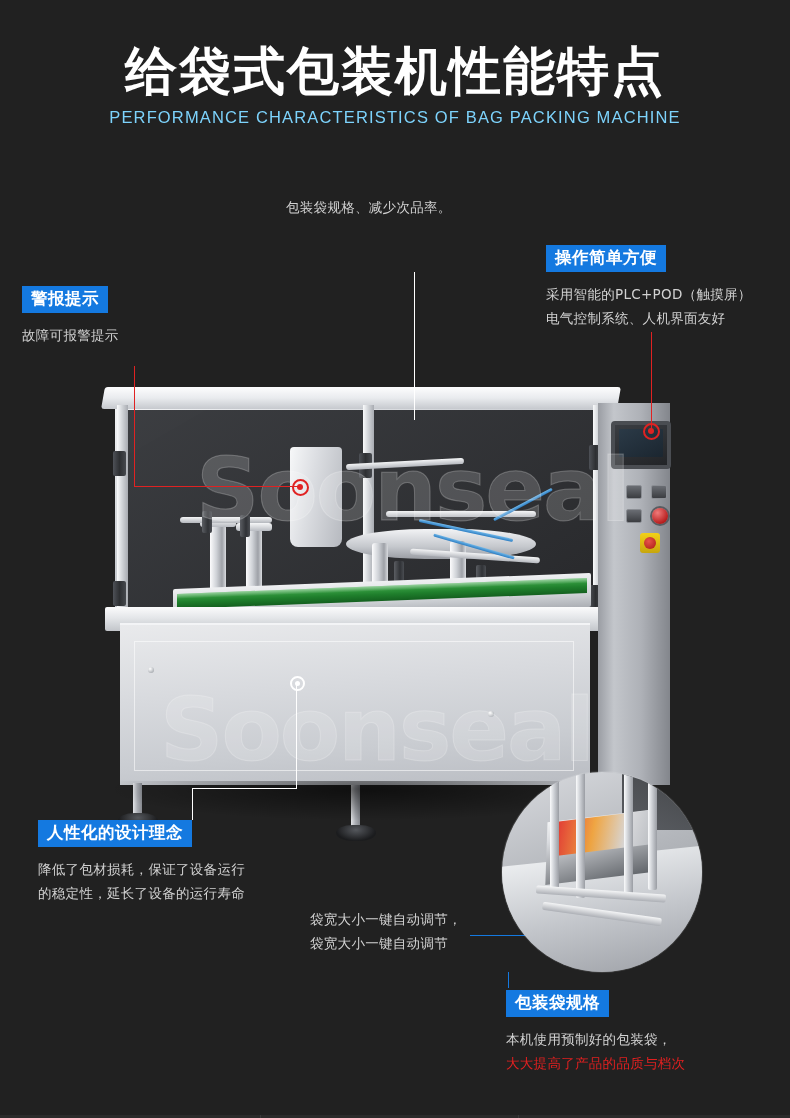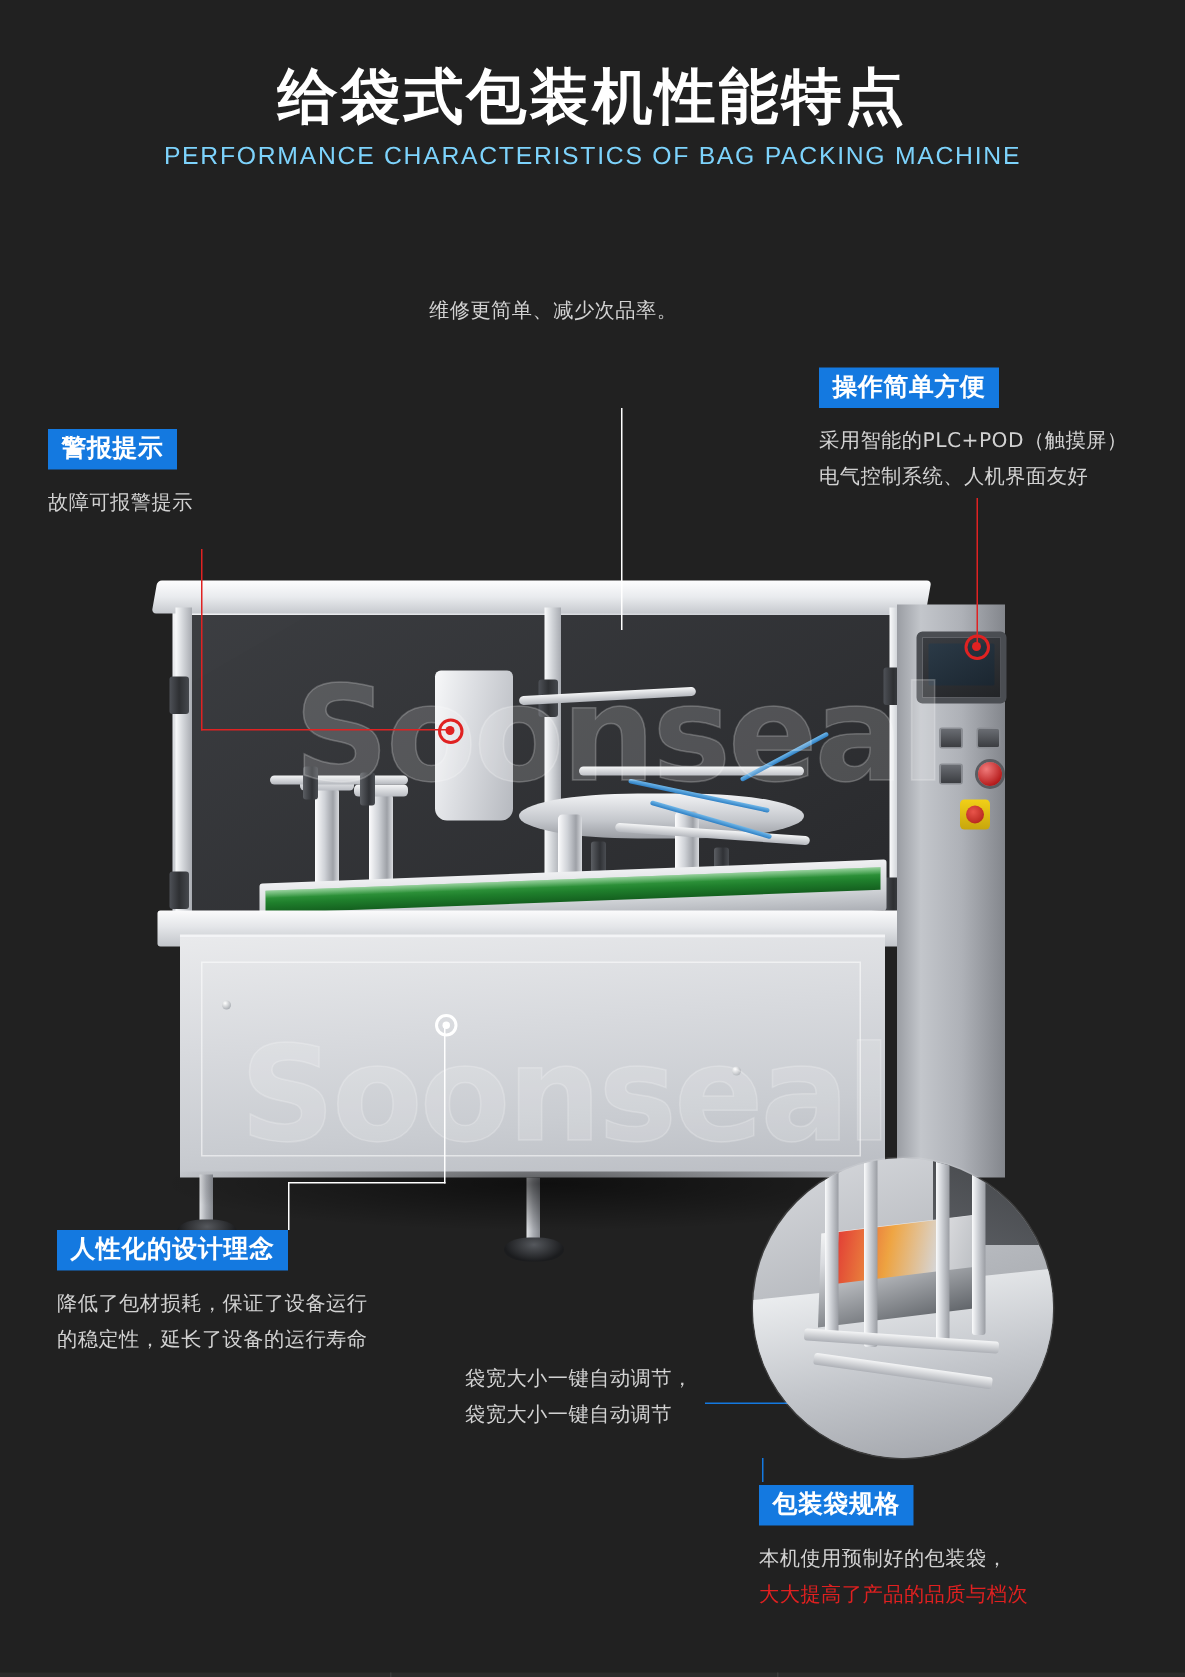--- a/index.html
+++ b/index.html
@@ -19,21 +19,21 @@
     width: 790px;
     height: 1118px;
     background: #212121;
     overflow: hidden;
   }
 
   
   .header { position: absolute; top: 44px; left: 0; width: 790px; text-align: center; }
 
   .title-cn {
-    font-size: 40px;
+    font-size: 52px;
     font-weight: bold;
     color: #ffffff;
     letter-spacing: 2px;
     line-height: 1.05;
     font-family: "DejaVu Sans", "Liberation Sans", sans-serif;
   }
 
   .title-en {
     margin-top: 9px;
     font-size: 16.5px;
@@ -419,30 +419,30 @@
     <div class="ins-bag-stack"></div>
     <div class="ins-bag-print"></div>
     <div class="ins-rail" style="left:48px; top:2px; height:118px;"></div>
     <div class="ins-rail" style="left:74px; top:0px; height:126px;"></div>
     <div class="ins-rail" style="left:122px; top:0px; height:124px;"></div>
     <div class="ins-rail" style="left:146px; top:2px; height:116px;"></div>
     <div class="ins-bar" style="left:34px; top:118px; width:130px; transform:rotate(4deg);"></div>
     <div class="ins-bar" style="left:40px; top:138px; width:120px; transform:rotate(8deg);"></div>
   </div>
 
-  <div class="callout" style="left:32px; top:286px;">
+  <div class="callout" style="left:22px; top:286px;">
     <div class="badge">警报提示</div>
     <div class="desc">
       <div>故障可报警提示</div>
     </div>
   </div>
 
   <div class="callout" style="left:286px; top:185px;">
     <div class="desc">
-      <div>维修更简单、减少次品率。</div>
+      <div>包装袋规格、减少次品率。</div>
     </div>
   </div>
 
   <div class="callout" style="left:546px; top:245px;">
     <div class="badge">操作简单方便</div>
     <div class="desc right-align">
       <div>采用智能的PLC+POD（触摸屏）</div>
       <div>电气控制系统、人机界面友好</div>
     </div>
   </div>

